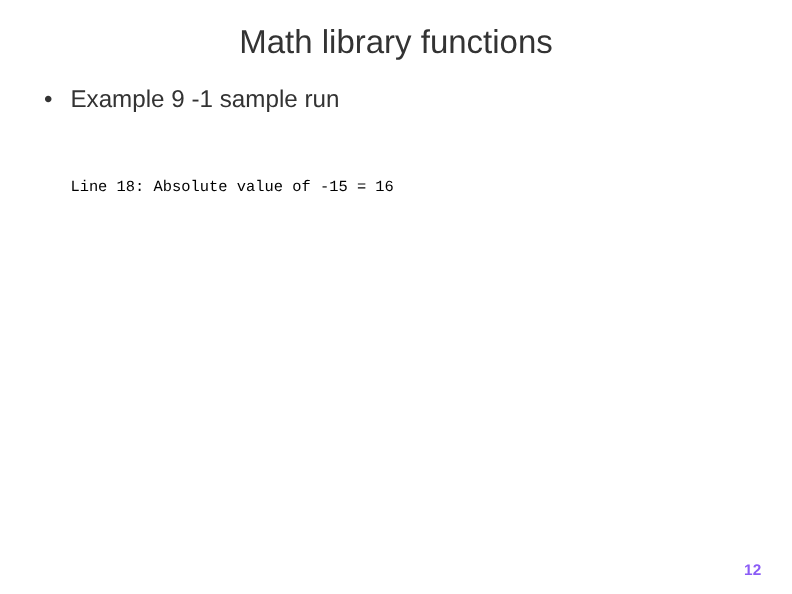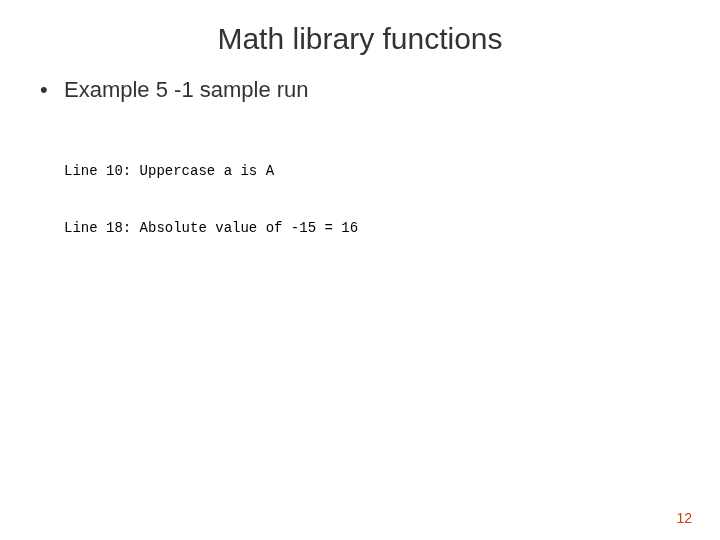--- a/index.html
+++ b/index.html
@@ -51,39 +51,39 @@
     font-size: 14px;
     line-height: 1.35;
     color: #000;
     white-space: pre;
   }
   .page-num {
     position: absolute;
     right: 28px;
     bottom: 14px;
     font-size: 14px;
-    color: #c2410c;
+    color: #8b5cf6;
+    font-weight: bold;
   }
 </style>
 </head>
 <body>
 
 <div class="slide">
 
   <div class="title">
     <span>Math library functions</span><br>
   </div>
 
   <div class="body">
     <div class="bullet-row">
       <span class="bullet-dot">•</span>
-      <span class="bullet-text">Example 5 -1 sample run</span>
+      <span class="bullet-text">Example 9 -1 sample run</span>
     </div>
 
     <div class="code-block">
-      <div>Line 10: Uppercase a is A</div>
       <div>Line 18: Absolute value of -15 = 16</div>
     </div>
   </div>
 
   <div class="page-num">12</div>
 
 </div>
 
 </body></html>

